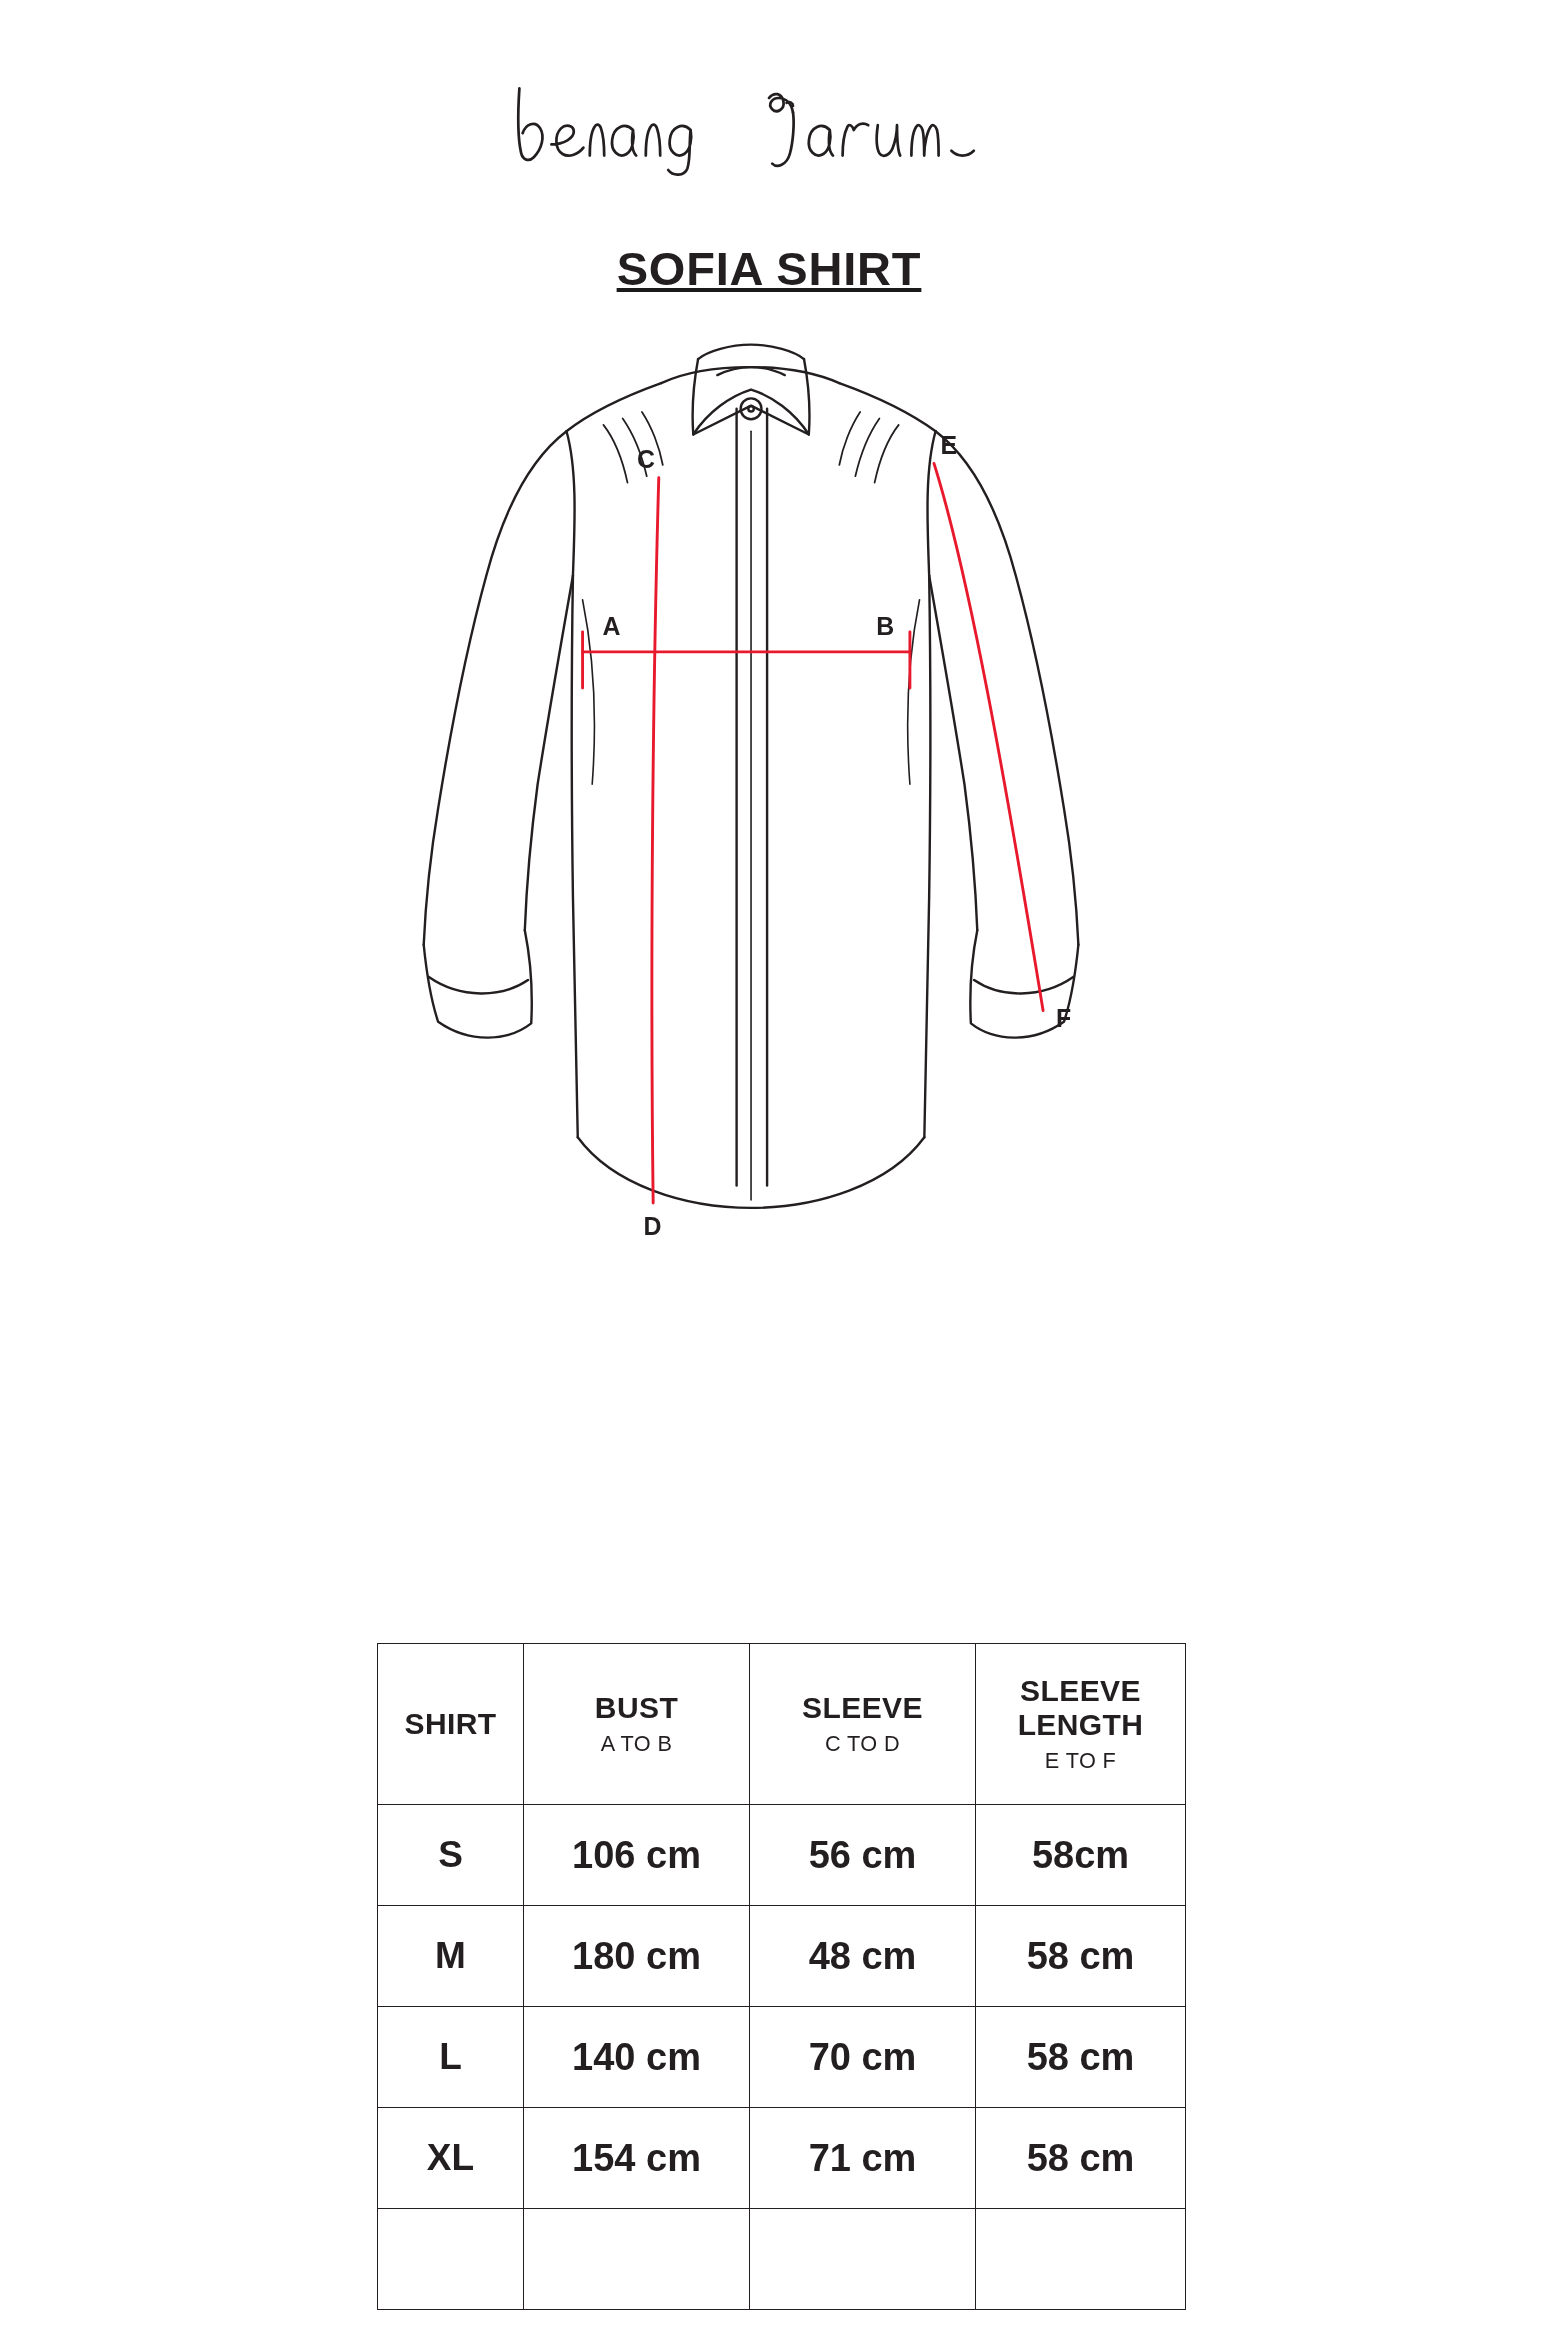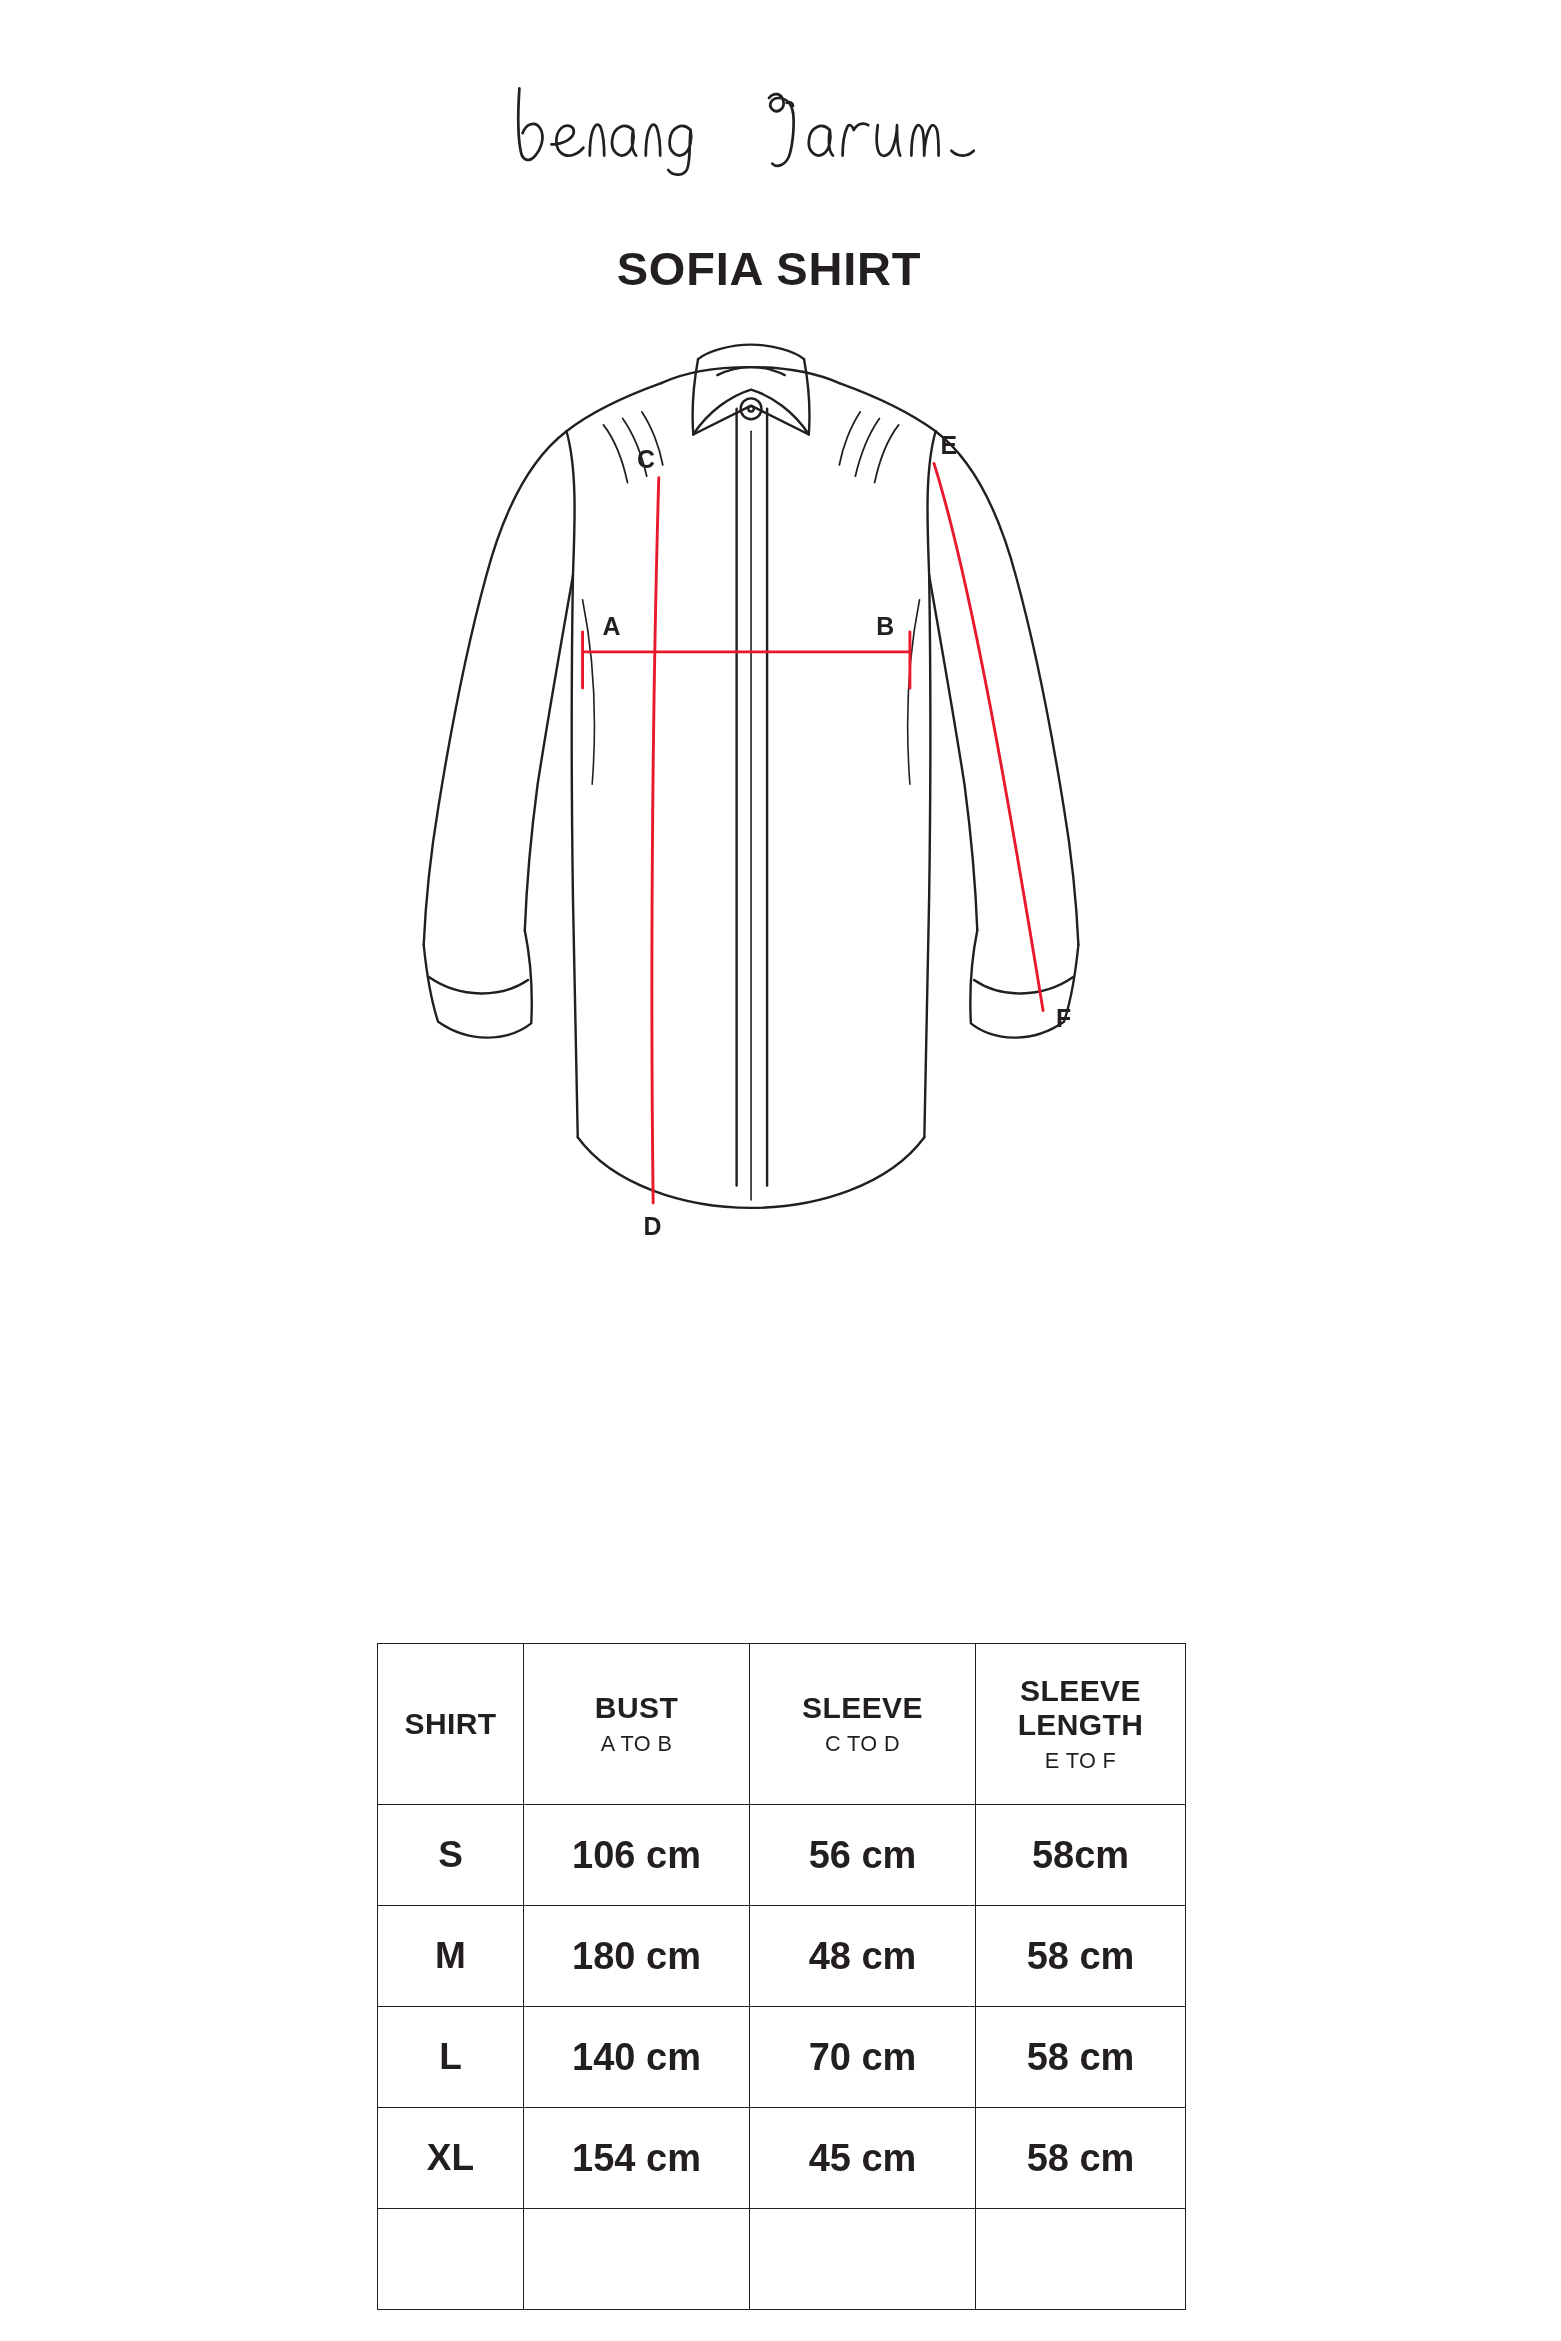--- a/index.html
+++ b/index.html
@@ -15,20 +15,21 @@
     position: relative;
     overflow: hidden;
   }
   .page {
     width: 1538px;
     height: 2342px;
     position: relative;
     display: flex;
     flex-direction: column;
     align-items: center;
+    text-decoration: underline;
   }
 
   
   .brand {
     margin-top: 74px;
     height: 104px;
     display: flex;
     align-items: center;
     justify-content: center;
   }
@@ -274,21 +275,21 @@
         </tr>
         <tr>
           <td class="size-cell">L</td>
           <td>140 cm</td>
           <td>70 cm</td>
           <td>58 cm</td>
         </tr>
         <tr>
           <td class="size-cell">XL</td>
           <td>154 cm</td>
-          <td>45 cm</td>
+          <td>71 cm</td>
           <td>58 cm</td>
         </tr>
         <tr class="spacer-row">
           <td></td>
           <td></td>
           <td></td>
           <td></td>
         </tr>
       </tbody>
     </table>

